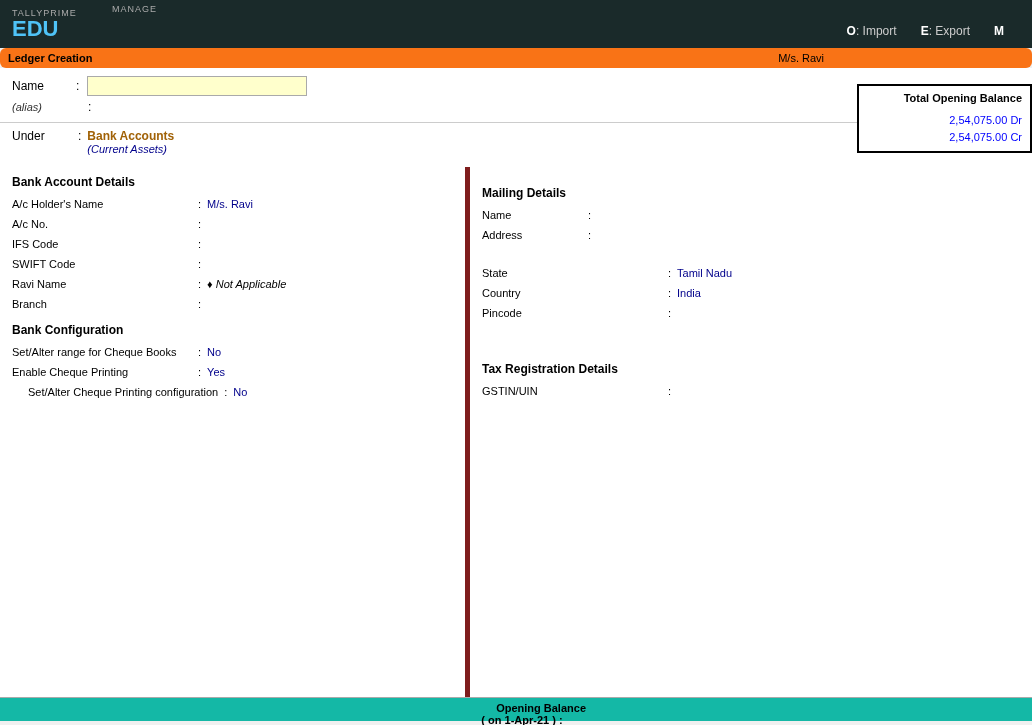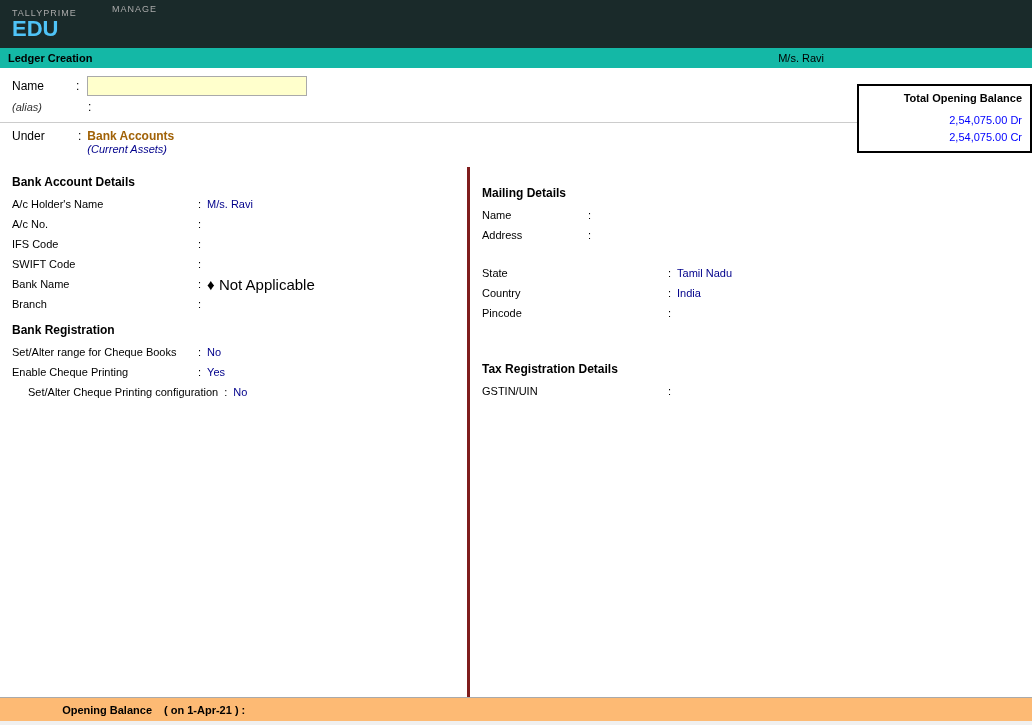--- a/index.html
+++ b/index.html
@@ -88,28 +88,29 @@
     .nav-right-item {
       color: #ccc;
       padding: 4px 20px 4px 4px;
       cursor: pointer;
       font-size: 12px;
     }
     .nav-right-item .key { color: #fff; font-weight: bold; }
 
     
     .subtitle-bar {
-      background: #14b8a6;
+      background: #f97316;
       display: flex;
       align-items: center;
       padding: 2px 8px;
       font-size: 11px;
       font-weight: bold;
       color: #000;
       height: 20px;
+      border-radius: 6px;
     }
     .subtitle-bar .company-name {
       margin-left: auto;
       margin-right: 200px;
       font-weight: normal;
     }
 
     
     .main-content {
       background: #fff;
@@ -184,21 +185,21 @@
     }
 
     
     .two-col {
       display: flex;
       flex: 1;
     }
     .left-col {
       width: 470px;
       padding: 8px 12px;
-      border-right: 3px solid #7f1d1d;
+      border-right: 5px solid #7f1d1d;
     }
     .right-col {
       flex: 1;
       padding: 8px 12px;
     }
 
     
     .under-row {
       display: flex;
       align-items: flex-start;
@@ -249,22 +250,23 @@
     }
     .field-colon {
       margin: 0 6px;
       font-size: 11px;
     }
     .field-value {
       font-size: 11px;
       color: #00008b;
     }
     .field-value-black {
-      font-size: 15px;
+      font-size: 11px;
       color: #000;
+      font-style: italic;
     }
 
     
     .mailing-section {
       margin-bottom: 8px;
       margin-top: 11px;
     }
     .mailing-field-row {
       display: flex;
       align-items: center;
@@ -272,43 +274,49 @@
       min-height: 18px;
     }
     .mailing-label {
       min-width: 100px;
       font-size: 11px;
     }
     .mailing-colon { margin: 0 6px; font-size: 11px; }
 
     
     .bottom-bar {
-      background: #fdba74;
+      background: #14b8a6;
       display: flex;
       align-items: center;
       padding: 4px 12px;
       height: 24px;
       border-top: 1px solid #aaa;
       font-size: 11px;
       font-weight: bold;
       margin-top: auto;
+      flex-direction: column;
     }
     .bottom-bar .ob-label { min-width: 140px; text-align: right; }
     .bottom-bar .ob-date { margin-left: 12px; }
   </style>
 </head>
 <body>
 
 <div class="top-nav">
   <div class="brand">
     <span class="brand-sub">TallyPrime</span>
     <span class="brand-main">EDU</span>
   </div>
   <div class="nav-section">
     <div class="nav-section-label">MANAGE</div>
+  </div>
+  <div class="nav-right">
+    <div class="nav-right-item"><span class="key">O</span><span>: Import</span></div>
+    <div class="nav-right-item"><span class="key">E</span><span>: Export</span></div>
+    <div class="nav-right-item"><span class="key">M</span></div>
   </div>
 </div>
 
 <div class="subtitle-bar">
   <span>Ledger Creation</span>
   <span class="company-name">M/s. Ravi</span>
 </div>
 
 <div class="main-content">
 
@@ -358,32 +366,32 @@
         <span class="field-label">IFS Code</span>
         <span class="field-colon">:</span>
         <span class="field-value"></span>
       </div>
       <div class="field-row">
         <span class="field-label">SWIFT Code</span>
         <span class="field-colon">:</span>
         <span class="field-value"></span>
       </div>
       <div class="field-row">
-        <span class="field-label">Bank Name</span>
+        <span class="field-label">Ravi Name</span>
         <span class="field-colon">:</span>
         <span class="field-value-black">♦ Not Applicable</span>
       </div>
       <div class="field-row">
         <span class="field-label">Branch</span>
         <span class="field-colon">:</span>
         <span class="field-value"></span>
       </div>
 
       <div style="margin-top: 10px;">
-        <div class="section-title">Bank Registration</div>
+        <div class="section-title">Bank Configuration</div>
 
         <div class="field-row">
           <span class="field-label">Set/Alter range for Cheque Books</span>
           <span class="field-colon">:</span>
           <span class="field-value">No</span>
         </div>
         <div class="field-row">
           <span class="field-label">Enable Cheque Printing</span>
           <span class="field-colon">:</span>
           <span class="field-value">Yes</span>

